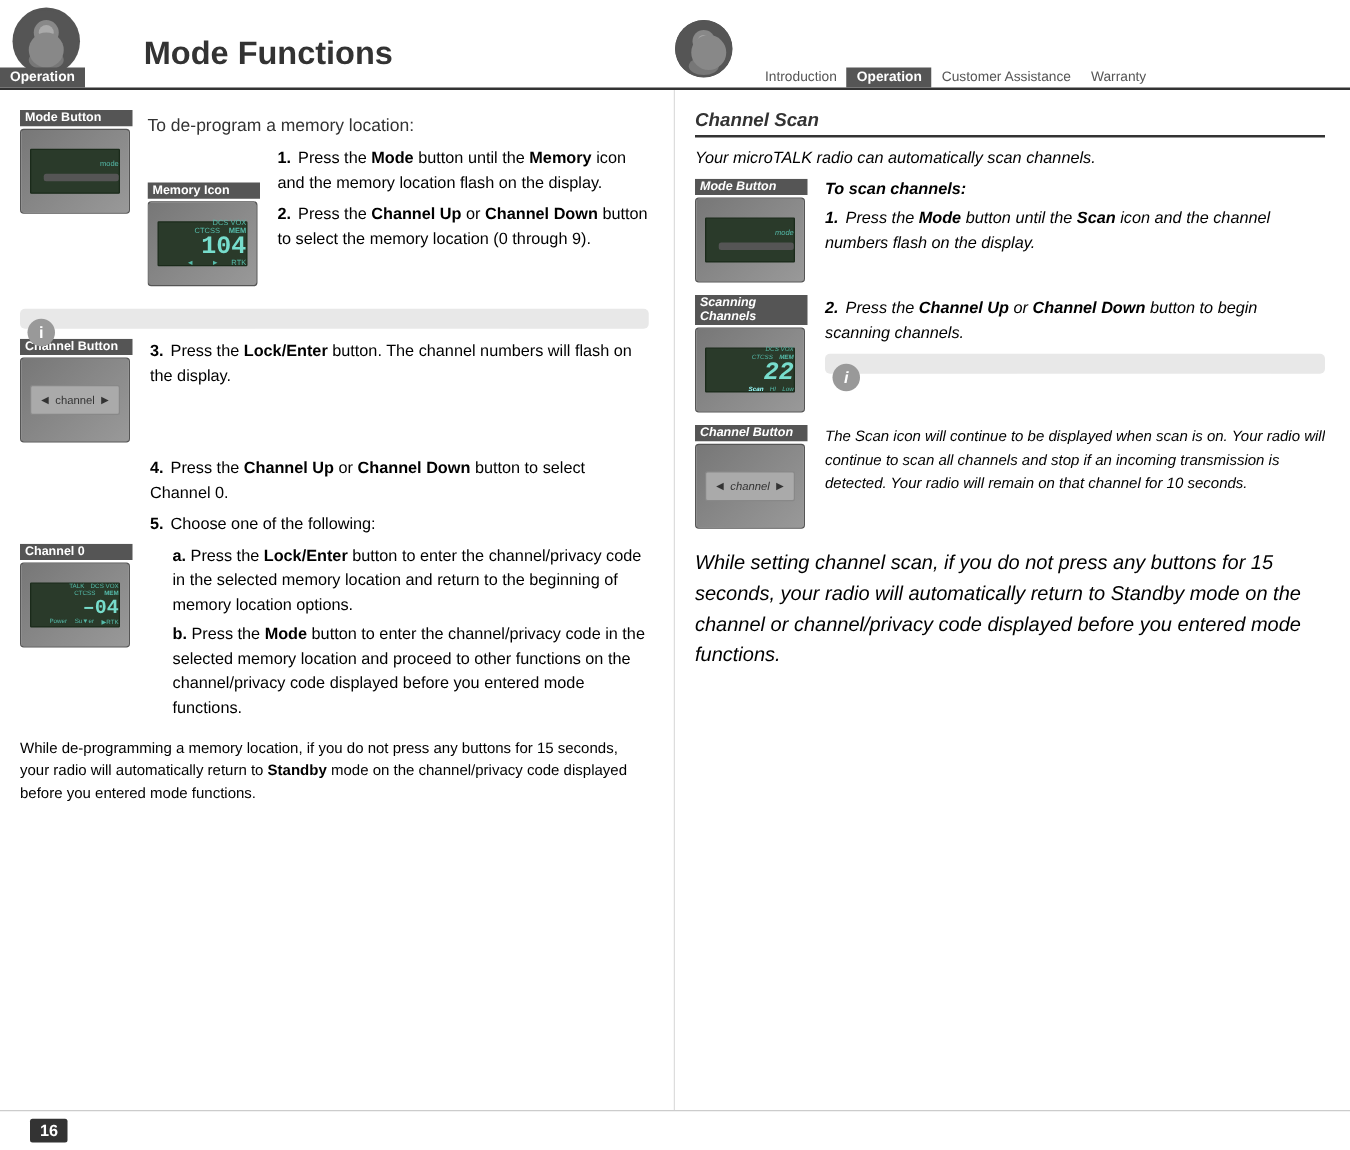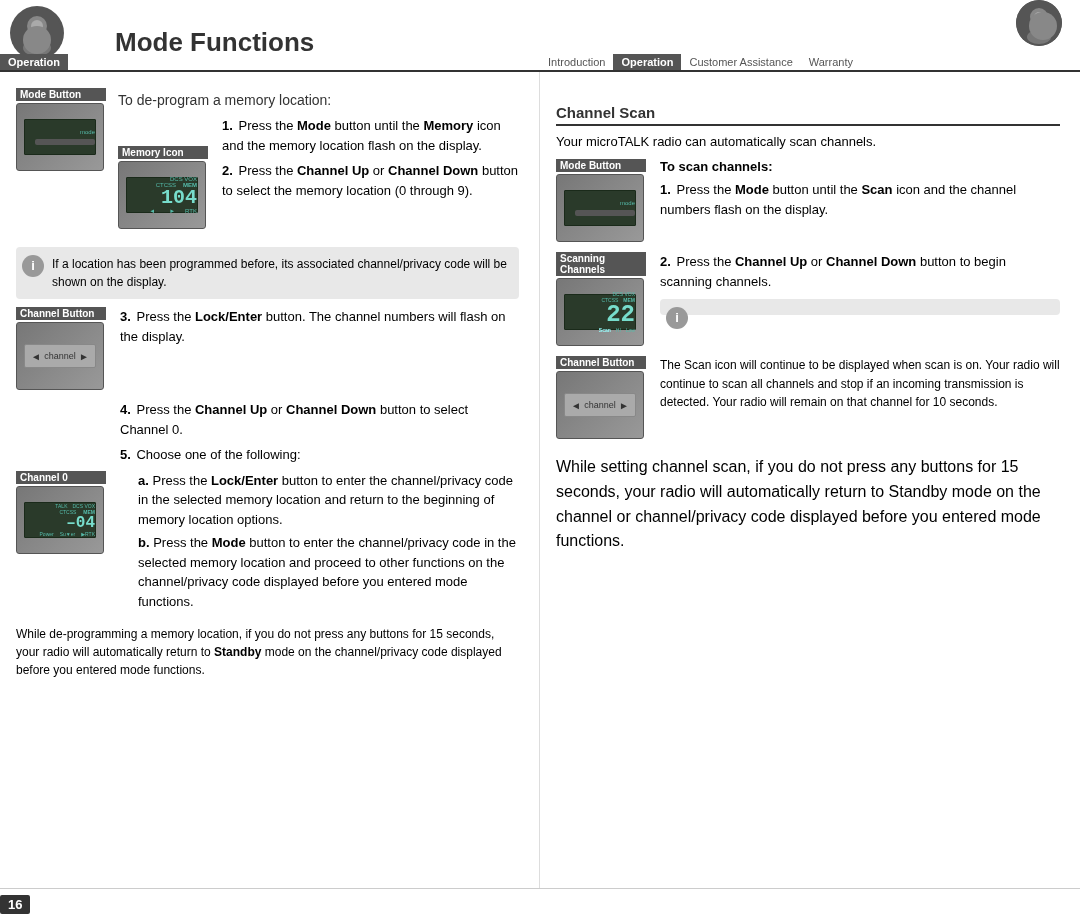--- a/index.html
+++ b/index.html
@@ -28,21 +28,20 @@
       border-bottom: 2px solid #333;
       position: relative;
       gap: 41px;
     }
     .header-right {
       width: 540px;
       display: flex;
       align-items: flex-end;
       padding-bottom: 0;
       border-bottom: 2px solid #333;
-      flex-direction: column;
       justify-content: flex-end;
     }
     .header-icon {
       width: 54px;
       height: 54px;
       background: #555;
       border-radius: 50%;
       margin-right: 10px;
       display: flex;
       align-items: center;
@@ -109,23 +108,24 @@
       width: 540px;
       padding: 16px 20px 16px 16px;
       border-right: 1px solid #ddd;
       overflow: hidden;
       position: relative;
     }
 
     
     .page-right {
       width: 540px;
-      padding: 32px 20px 16px 16px;
+      padding: 16px 20px 16px 16px;
       overflow: hidden;
       position: relative;
+      font-style: italic;
     }
 
     
     .sidebar-image {
       width: 90px;
       float: left;
       margin-right: 12px;
       margin-bottom: 10px;
     }
     .sidebar-image-label {
@@ -199,21 +199,21 @@
     .footer-bar {
       height: 32px;
       display: flex;
       align-items: center;
       border-top: 1px solid #ccc;
     }
     .page-num-left {
       width: 540px;
       display: flex;
       align-items: center;
-      padding-left: 0;
+      padding-left: 24px;
     }
     .page-num-right {
       width: 540px;
       display: flex;
       align-items: center;
       justify-content: flex-end;
       padding-right: 16px;
     }
     .page-num {
       background: #333;
@@ -381,21 +381,20 @@
         </div>
         <div class="step-item">
           <span class="step-num">2.</span>
           Press the <b>Channel Up</b> or <b>Channel Down</b> button to select the memory location (0 through 9).
         </div>
       </div>
     </div>
 
     <div class="note-box">
       <div class="note-icon">i</div>
-      <span>If a location has been programmed before, its associated channel/privacy code will be shown on the display.</span>
     </div>
 
     <div style="overflow:hidden;" class="clearfix">
       <div class="sidebar-image">
         <span class="sidebar-image-label">Channel Button</span>
         <div class="radio-sim">
           <div style="width:72px;height:24px;background:#aaa;border:1px solid #888;border-radius:2px;display:flex;align-items:center;justify-content:space-between;padding:0 6px;">
             <span style="font-size:10px;color:#333">◄</span>
             <span style="font-size:9px;color:#333">channel</span>
             <span style="font-size:10px;color:#333">►</span>
@@ -492,21 +491,21 @@
         <span class="scanning-label">Scanning Channels</span>
         <div class="radio-sim">
           <div class="radio-sim-screen">
             <div class="lcd-labels" style="font-size:5px;">
                 <span>DCS VOX</span>
               </div>
             <div class="lcd-labels" style="font-size:5px;">
                 <span>CTCSS</span>
                 <span style="margin-left:2px;font-weight:bold;">MEM</span>
               </div>
-            <div class="lcd-num" style="font-size:24px;">22</div>
+            <div class="lcd-num" style="font-size:20px;">22</div>
             <div class="lcd-labels" style="font-size:5px;">
                 <span style="font-weight:bold;color:#9ff;">Scan</span>
                 <span style="margin-left:2px;">HI</span>
                 <span style="margin-left:2px;">Low</span>
               </div>
           </div>
         </div>
       </div>
       <div style="margin-left:104px;">
         <div class="step-item">

